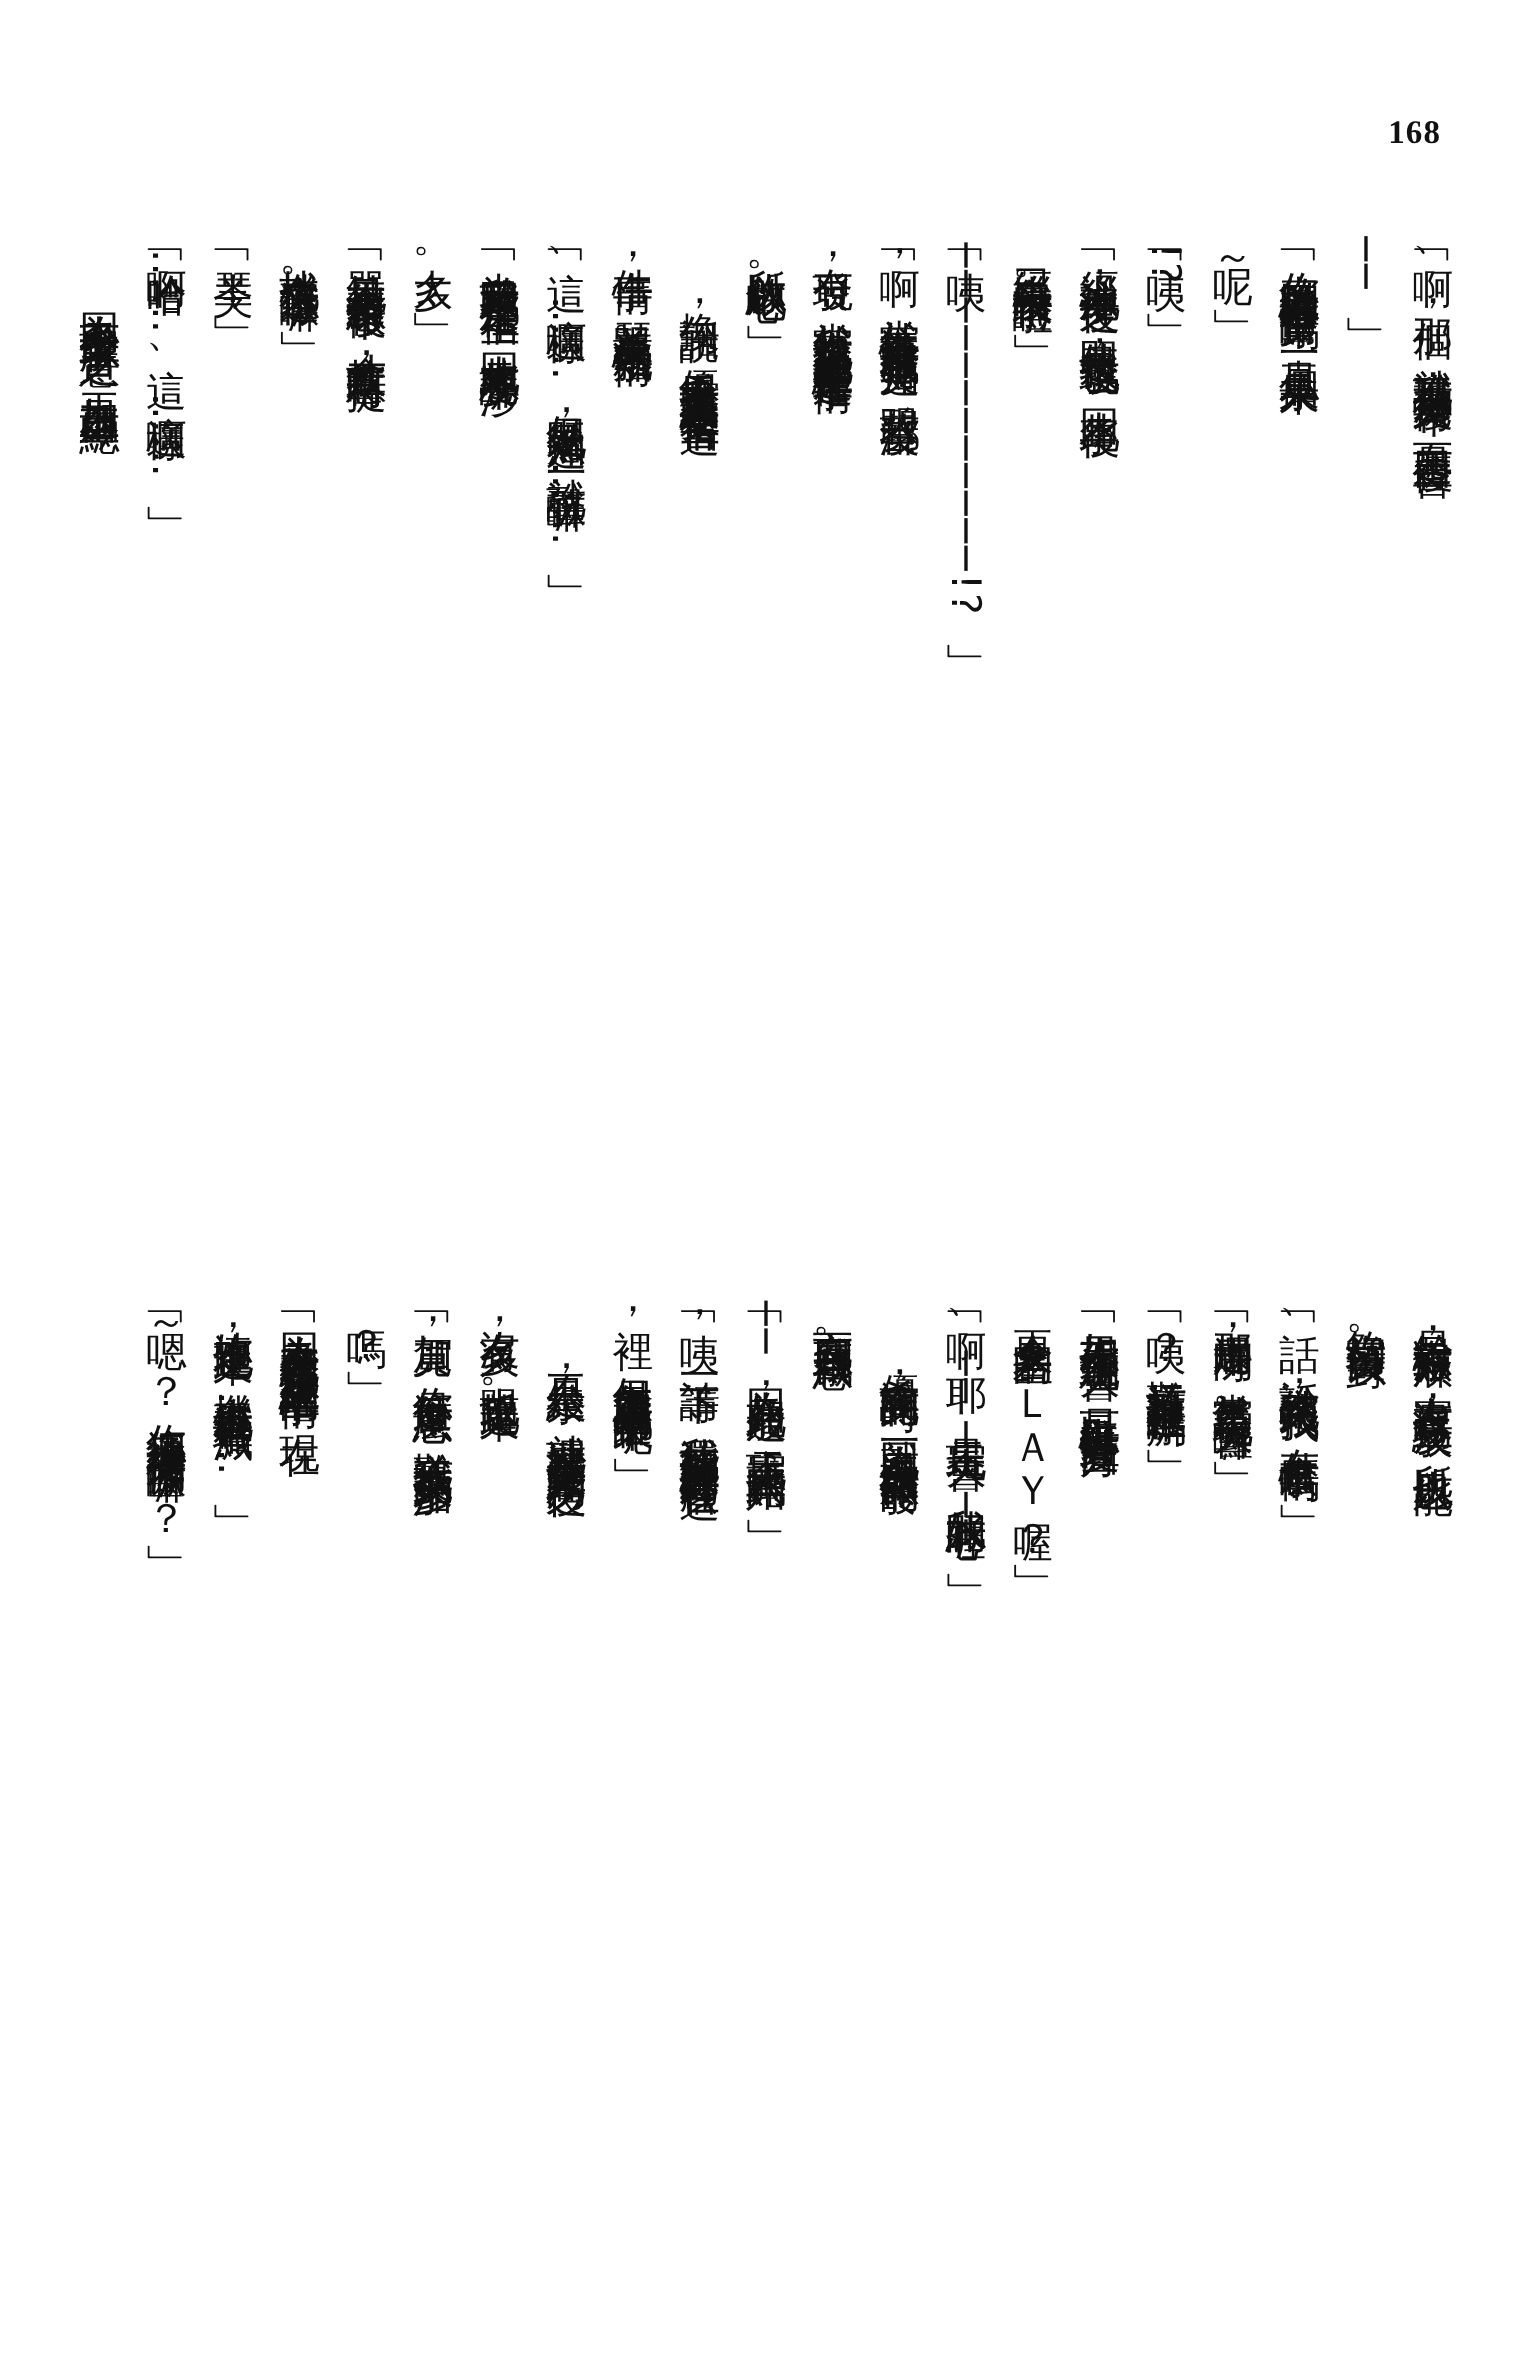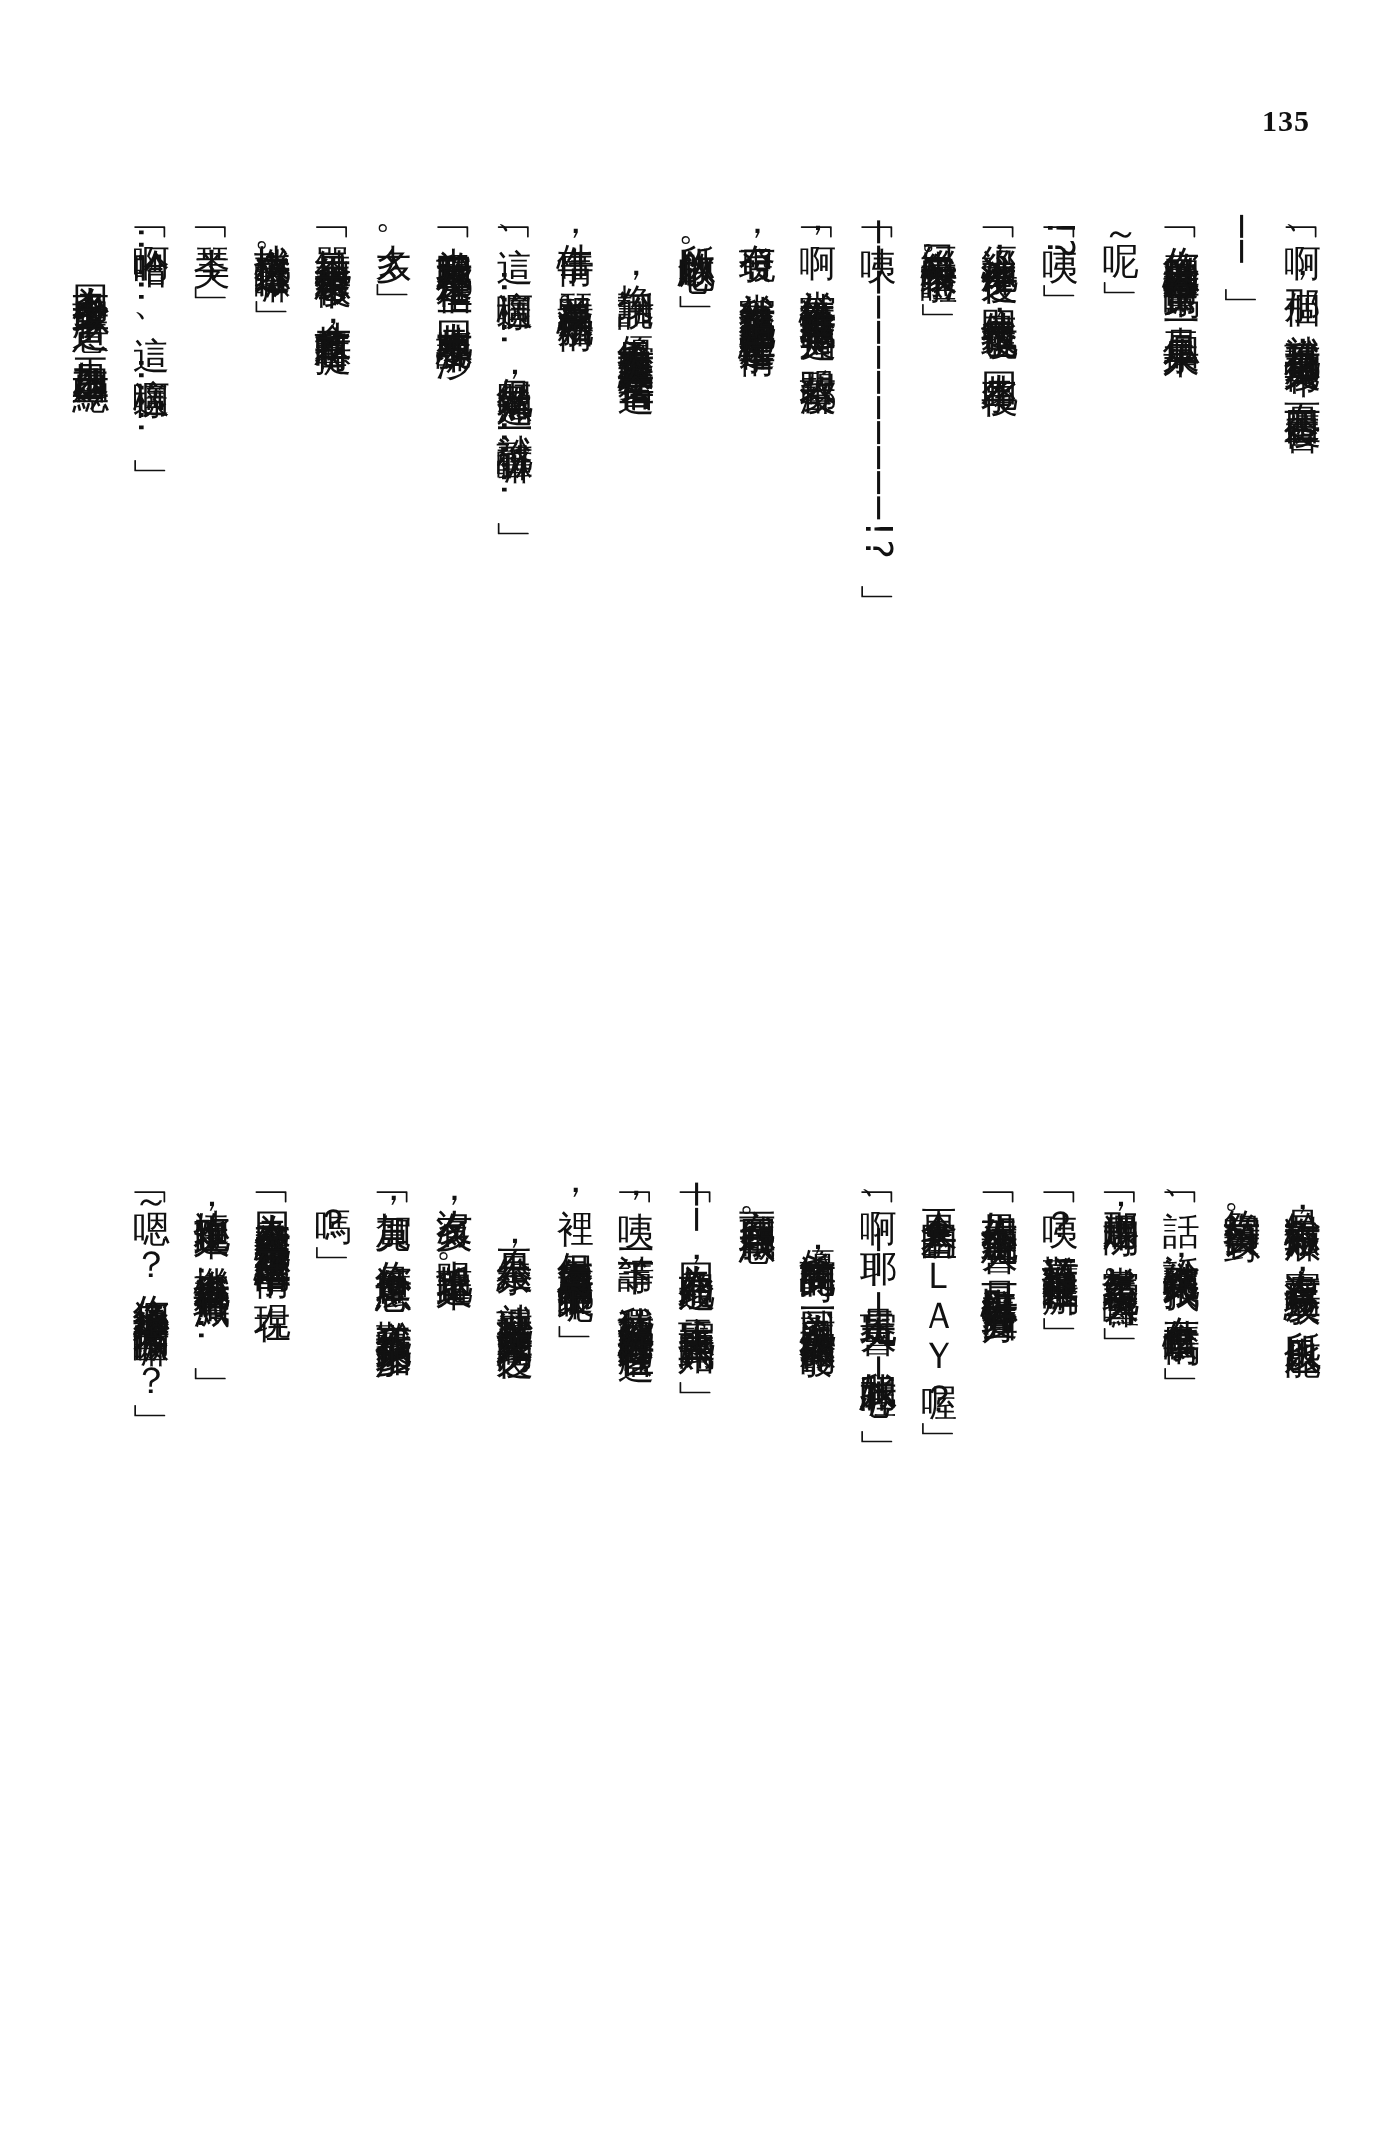--- a/index.html
+++ b/index.html
@@ -10,21 +10,21 @@
     .tier { position: absolute; writing-mode: vertical-rl; -webkit-writing-mode: vertical-rl;
             font-size: 37px; line-height: 60.6px; letter-spacing: 2.8px; }
     .tier-top { right: 68px; top: 215px; height: 900px; width: 1260px; }
     .tier-bottom { right: 68px; top: 1180px; height: 900px; width: 1260px; }
     .line { display: block; white-space: nowrap; }
     .line.indent { padding-top: 1.08em; }
   </style>
 </head>
 <body>
 
-<div class="page-number">135</div>
+<div class="page-number">168</div>
 
 <div class="tier tier-top">
   <span class="line">「啊、那個，就說我不是加賀見優希，而是香西優喜</span>
   <span class="line">──」</span>
   <span class="line">「你真的以為這種事情不會穿幫嗎？真是一個小呆呆</span>
   <span class="line">呢～」</span>
   <span class="line">「咦!?」</span>
   <span class="line">「經過泳池事件之後，即使是我也發現了，因此事後</span>
   <span class="line">已經去向校長求證啦。」</span>
   <span class="line">「咦────────────!?」</span>

